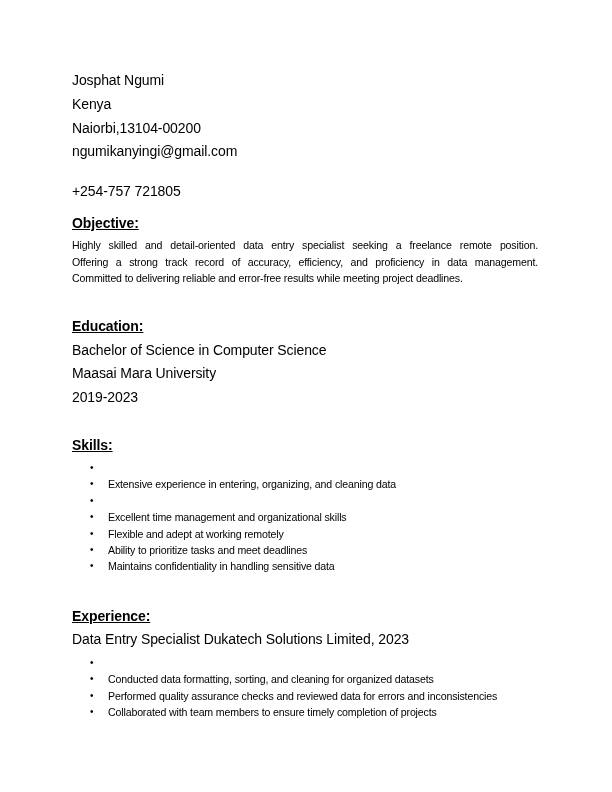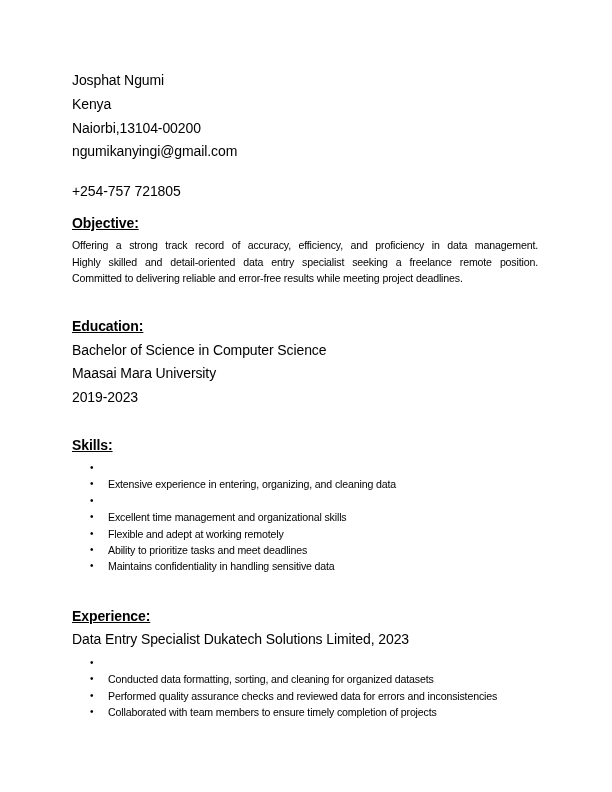--- a/index.html
+++ b/index.html
@@ -25,22 +25,22 @@
 <body>
 
 <div class="line" style="top:72px">Josphat Ngumi</div>
 <div class="line" style="top:96px">Kenya</div>
 <div class="line" style="top:120px">Naiorbi,13104-00200</div>
 <div class="line" style="top:143px">ngumikanyingi@gmail.com</div>
 <div class="line" style="top:183px">+254-757 721805</div>
 
 <div class="line heading" style="top:215px">Objective:</div>
 <div class="para" style="top:237px">
+  <span>Highly skilled and detail-oriented data entry specialist seeking a freelance remote position.</span>
   <span>Offering a strong track record of accuracy, efficiency, and proficiency in data management.</span>
-  <span>Highly skilled and detail-oriented data entry specialist seeking a freelance remote position.</span>
   <span class="last">Committed to delivering reliable and error-free results while meeting project deadlines.</span>
 </div>
 
 <div class="line heading" style="top:318px">Education:</div>
 <div class="line" style="top:342px">Bachelor of Science in Computer Science</div>
 <div class="line" style="top:365px">Maasai Mara University</div>
 <div class="line" style="top:389px">2019-2023</div>
 
 <div class="line heading" style="top:437px">Skills:</div>
 <ul class="bullets" style="top:460px">

